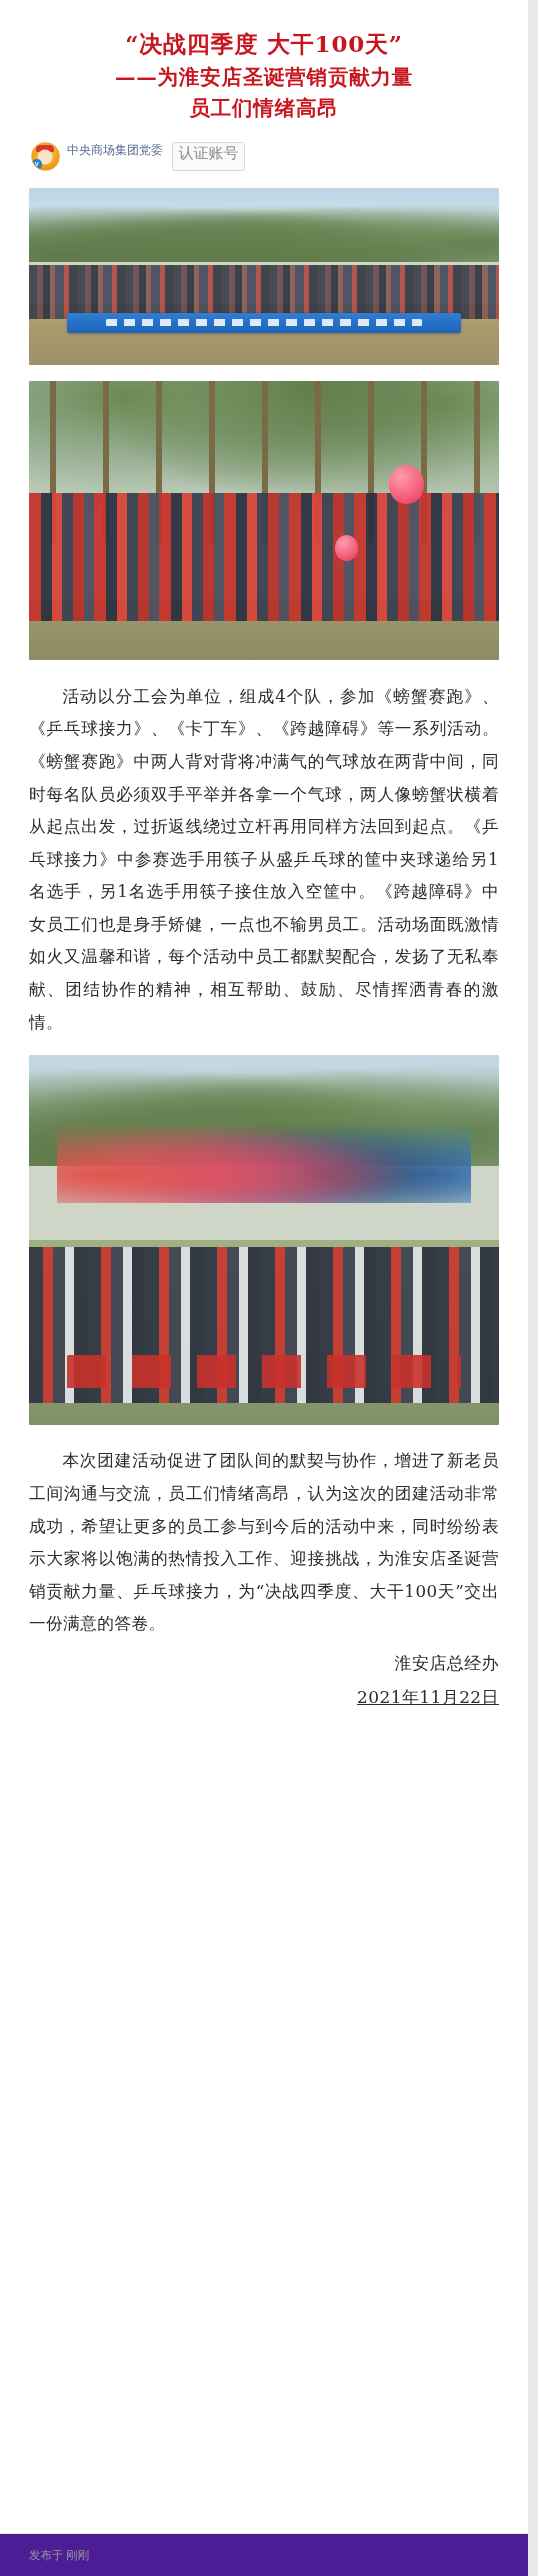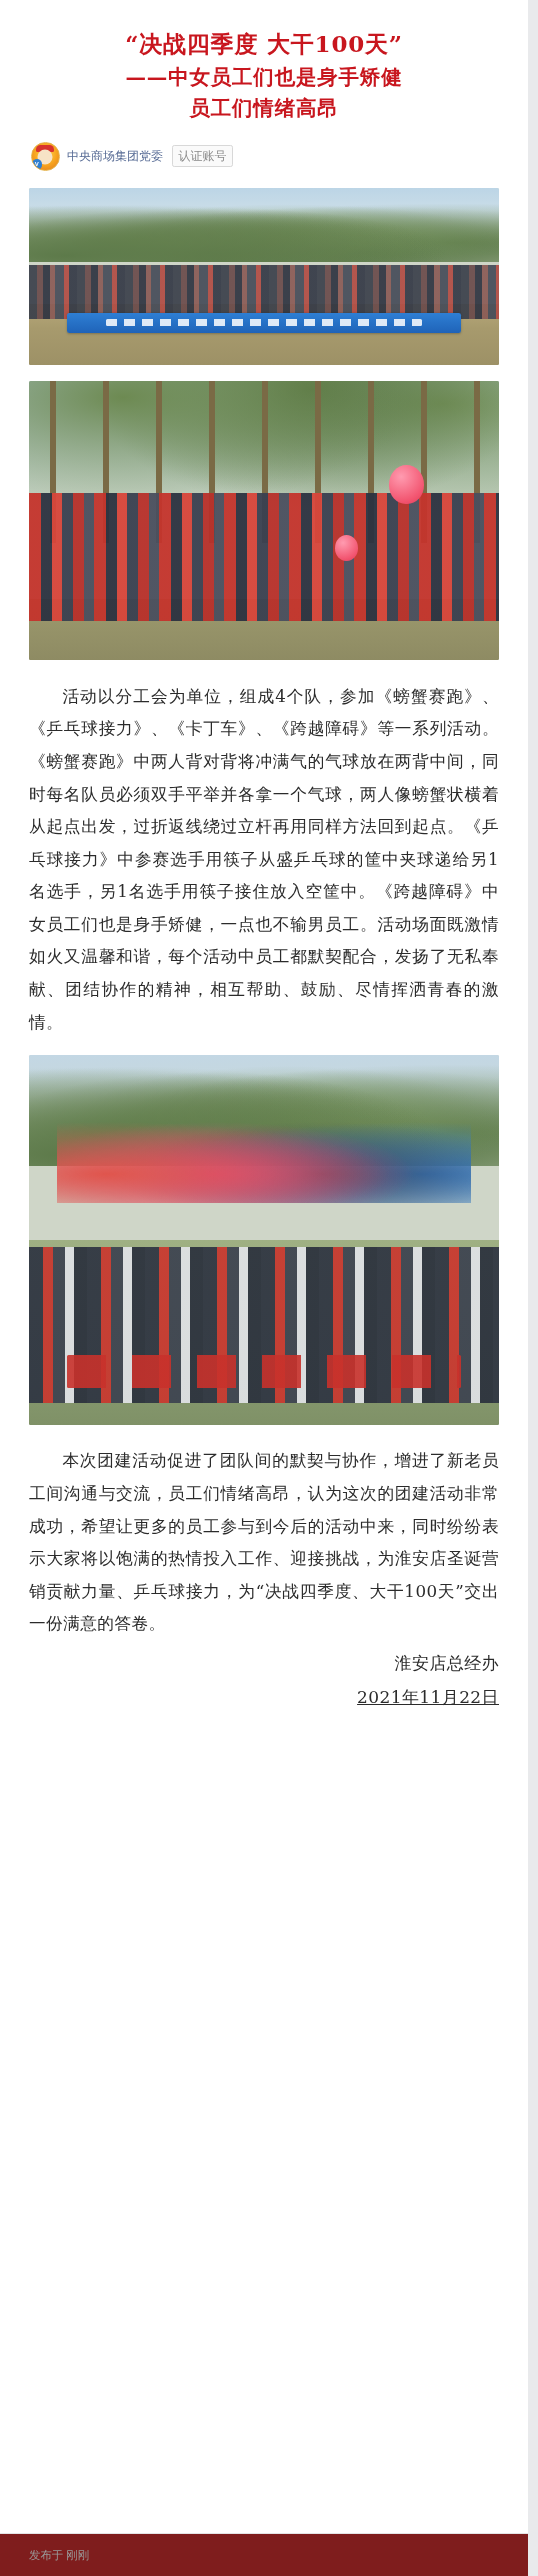--- a/index.html
+++ b/index.html
@@ -41,21 +41,20 @@
   }
   .title-line.l2 {
     font-size: 20.5px;
   }
   .title-line.l3 {
     font-size: 20.5px;
   }
   
   .account-row {
     display: flex;
-    align-items: center;
     margin-top: 16.7px;
     padding-left: 1.5px;
   }
   .avatar {
     width: 27px;
     height: 27px;
     border-radius: 50%;
     background: radial-gradient(circle at 50% 40%, #ffd84d 0%, #f6a21e 55%, #e0761a 100%);
     position: relative;
     flex: 0 0 auto;
@@ -97,21 +96,21 @@
     font-weight: bold;
   }
   .account-name {
     font-size: 12px;
     color: #576b95;
     margin-left: 7.6px;
     white-space: nowrap;
   }
   .verify-badge {
     margin-left: 9px;
-    font-size: 12px;
+    font-size: 15px;
     color: #8a8a8a;
     border: 0.8px solid #d8d8d8;
     border-radius: 2.3px;
     padding: 1.5px 5.3px;
     background: #fafafa;
     white-space: nowrap;
   }
   
   .photo {
     margin: 16.7px 0 0 0;
@@ -262,42 +261,42 @@
     letter-spacing: 0.4px;
   }
   .sign.date {
     margin-top: 1.5px;
     text-decoration: underline;
   }
   
   .footer {
     margin-top: 30px;
     height: 42px;
-    background: #7f1d1d;
+    background: #4c1d95;
     border-top: 0.8px solid #e4e4e6;
     display: flex;
     align-items: center;
     padding-left: 29px;
     flex: 0 0 auto;
   }
   .footer-text {
     font-size: 11.4px;
     color: #9a9a9a;
   }
 </style>
 </head>
 <body>
 
 <div class="page">
 
   <div class="content">
 
     <div class="title-block">
       <span class="title-line l1">“决战四季度 大干100天”</span>
-      <span class="title-line l2">——中女员工们也是身手矫健</span>
+      <span class="title-line l2">——为淮安店圣诞营销贡献力量</span>
       <span class="title-line l3">员工们情绪高昂</span>
     </div>
 
     <div class="account-row">
       <div class="avatar">
         <div class="hat"></div>
         <div class="face"></div>
         <div class="badge">V</div>
       </div>
       <div class="account-name">中央商场集团党委</div>

